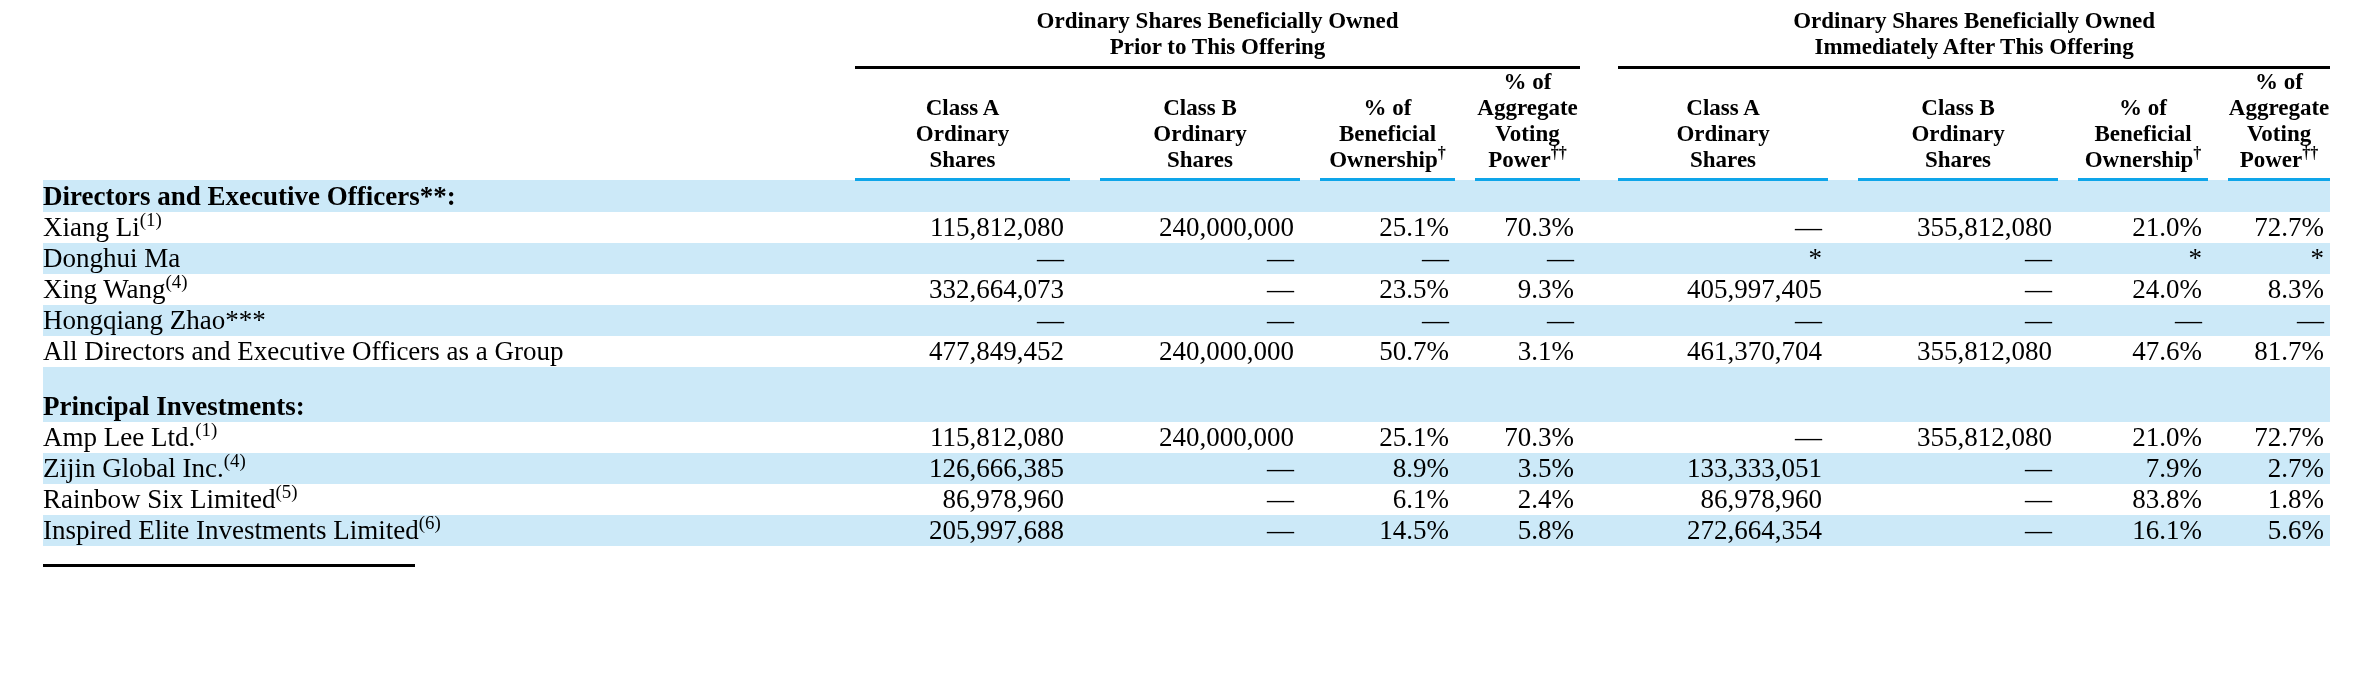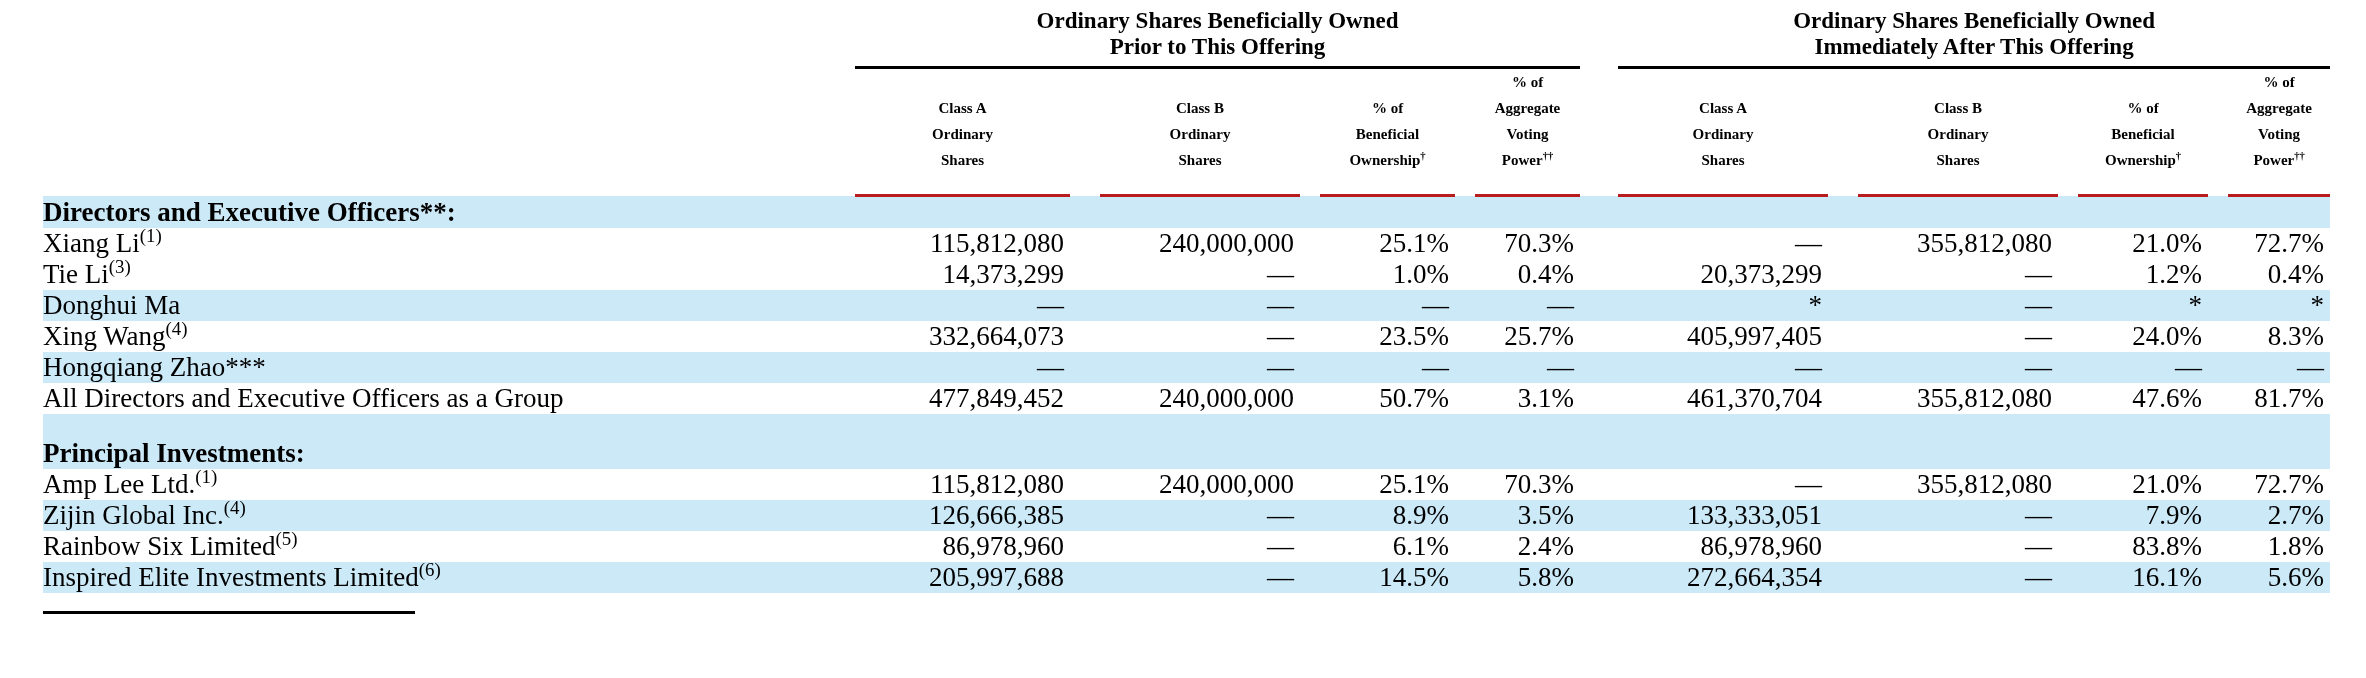--- a/index.html
+++ b/index.html
@@ -33,27 +33,27 @@
     border-bottom: 3px solid #000;
     text-align: center;
     font-weight: bold;
     font-size: 23px;
     line-height: 26px;
     vertical-align: bottom;
     padding-top: 8px;
     padding-bottom: 6px;
   }
   th.col {
-    border-bottom: 3px solid #b91c1c;
+    border-bottom: 3px solid #0ea5e9;
     text-align: center;
     font-weight: bold;
-    font-size: 15px;
+    font-size: 23px;
     line-height: 26px;
     vertical-align: bottom;
-    padding-bottom: 21px;
+    padding-bottom: 5px;
     height: 100px;
   }
   th.col sup, .name sup {
     font-size: 0.7em;
     line-height: 0;
   }
   
   tr.table-row td, tr.section-row td, tr.spacer-row td { height: 31px; vertical-align: bottom; }
   tr.spacer-row td { height: 24px; }
   td.name { text-align: left; font-size: 27px; }
@@ -197,40 +197,20 @@
           <td class="gap"></td>
           <td class="val">355,812,080</td>
           <td class="gap"></td>
           <td class="val">21.0%</td>
           <td class="gap"></td>
           <td class="val">72.7%</td>
           <td></td>
         </tr>
         <tr class="table-row">
           <td></td>
-          <td class="name">Tie Li<sup>(3)</sup></td>
-          <td class="val">14,373,299</td>
-          <td class="gap"></td>
-          <td class="val">—</td>
-          <td class="gap"></td>
-          <td class="val">1.0%</td>
-          <td class="gap"></td>
-          <td class="val">0.4%</td>
-          <td class="gap"></td>
-          <td class="val">20,373,299</td>
-          <td class="gap"></td>
-          <td class="val">—</td>
-          <td class="gap"></td>
-          <td class="val">1.2%</td>
-          <td class="gap"></td>
-          <td class="val">0.4%</td>
-          <td></td>
-        </tr>
-        <tr class="table-row">
-          <td></td>
           <td class="name stripe">Donghui Ma</td>
           <td class="val stripe">—</td>
           <td class="gap stripe"></td>
           <td class="val stripe">—</td>
           <td class="gap stripe"></td>
           <td class="val stripe">—</td>
           <td class="gap stripe"></td>
           <td class="val stripe">—</td>
           <td class="gap stripe"></td>
           <td class="val stripe">*</td>
@@ -244,21 +224,21 @@
         </tr>
         <tr class="table-row">
           <td></td>
           <td class="name">Xing Wang<sup>(4)</sup></td>
           <td class="val">332,664,073</td>
           <td class="gap"></td>
           <td class="val">—</td>
           <td class="gap"></td>
           <td class="val">23.5%</td>
           <td class="gap"></td>
-          <td class="val">25.7%</td>
+          <td class="val">9.3%</td>
           <td class="gap"></td>
           <td class="val">405,997,405</td>
           <td class="gap"></td>
           <td class="val">—</td>
           <td class="gap"></td>
           <td class="val">24.0%</td>
           <td class="gap"></td>
           <td class="val">8.3%</td>
           <td></td>
         </tr>

